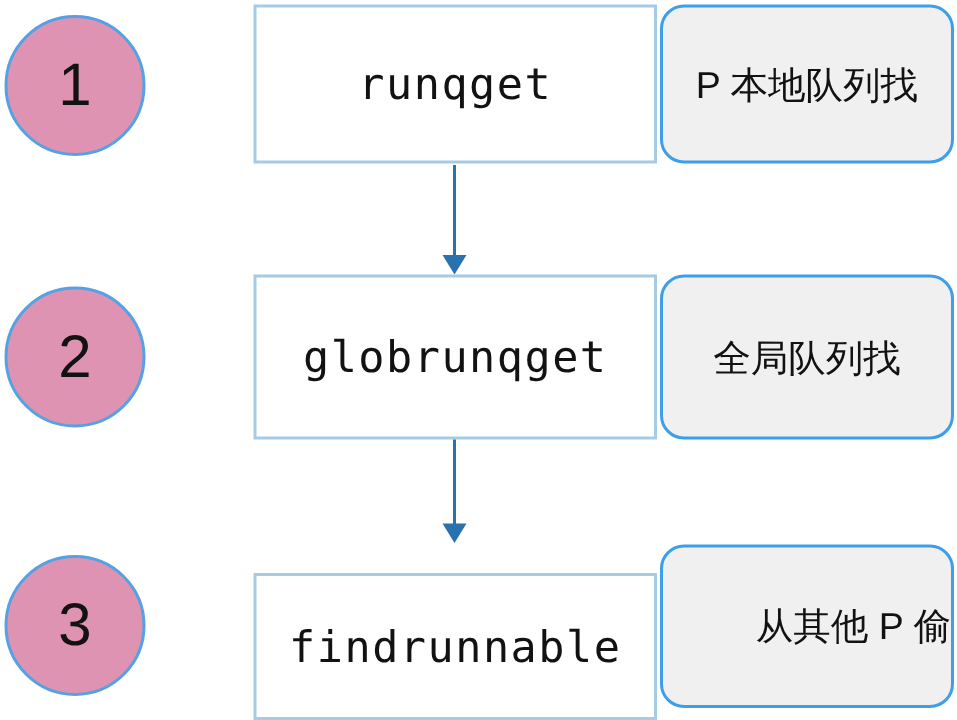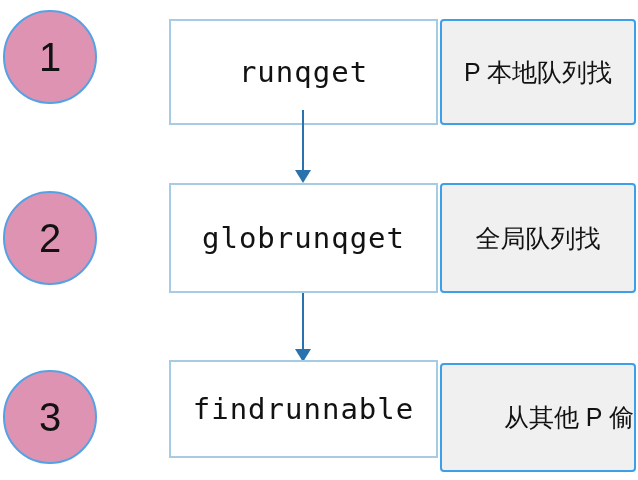--- a/index.html
+++ b/index.html
@@ -55,32 +55,32 @@
     font-weight: 500;
     letter-spacing: 1px;
   }
   .desc-pill {
     position: absolute;
     left: 440px;
     width: 196px;
     box-sizing: border-box;
     background: var(--pill-fill);
     border: 2.5px solid var(--pill-border);
-    border-radius: 4px;
+    border-radius: 16px;
     display: flex;
     align-items: center;
     justify-content: center;
     font-family: "Liberation Sans", sans-serif;
     font-size: 25px;
   }
-  .row1 .func-box, .row1 .desc-pill { top: 19px; height: 106px; }
+  .row1 .func-box, .row1 .desc-pill { top: 3px; height: 106px; }
   .row1 .step-circle { top: 10px; }
   .row2 .func-box, .row2 .desc-pill { top: 183px; height: 110px; text-align: right; }
   .row2 .step-circle { top: 191px; }
-  .row3 .func-box { top: 360px; height: 98px; }
+  .row3 .func-box { top: 382px; height: 98px; }
   .row3 .desc-pill { top: 363px; height: 109px; justify-content: flex-end; }
   .row3 .step-circle { top: 370px; }
   .arrow-shaft {
     position: absolute;
     left: 302px;
     width: 2px;
     background: var(--arrow);
   }
   .arrow-head {
     position: absolute;

